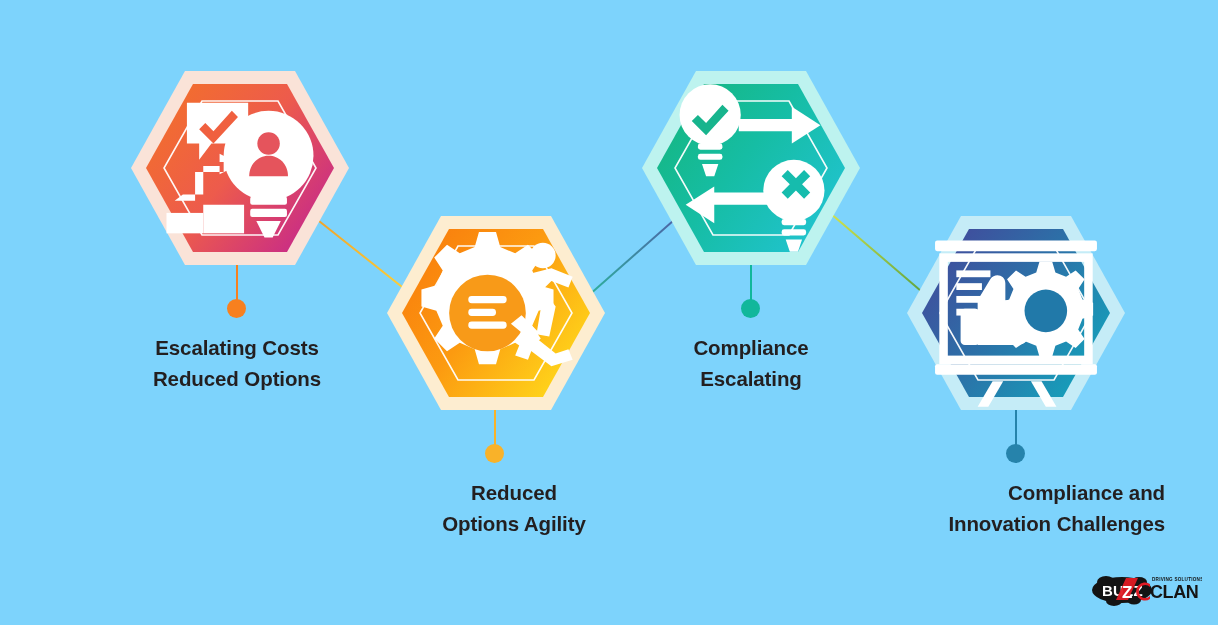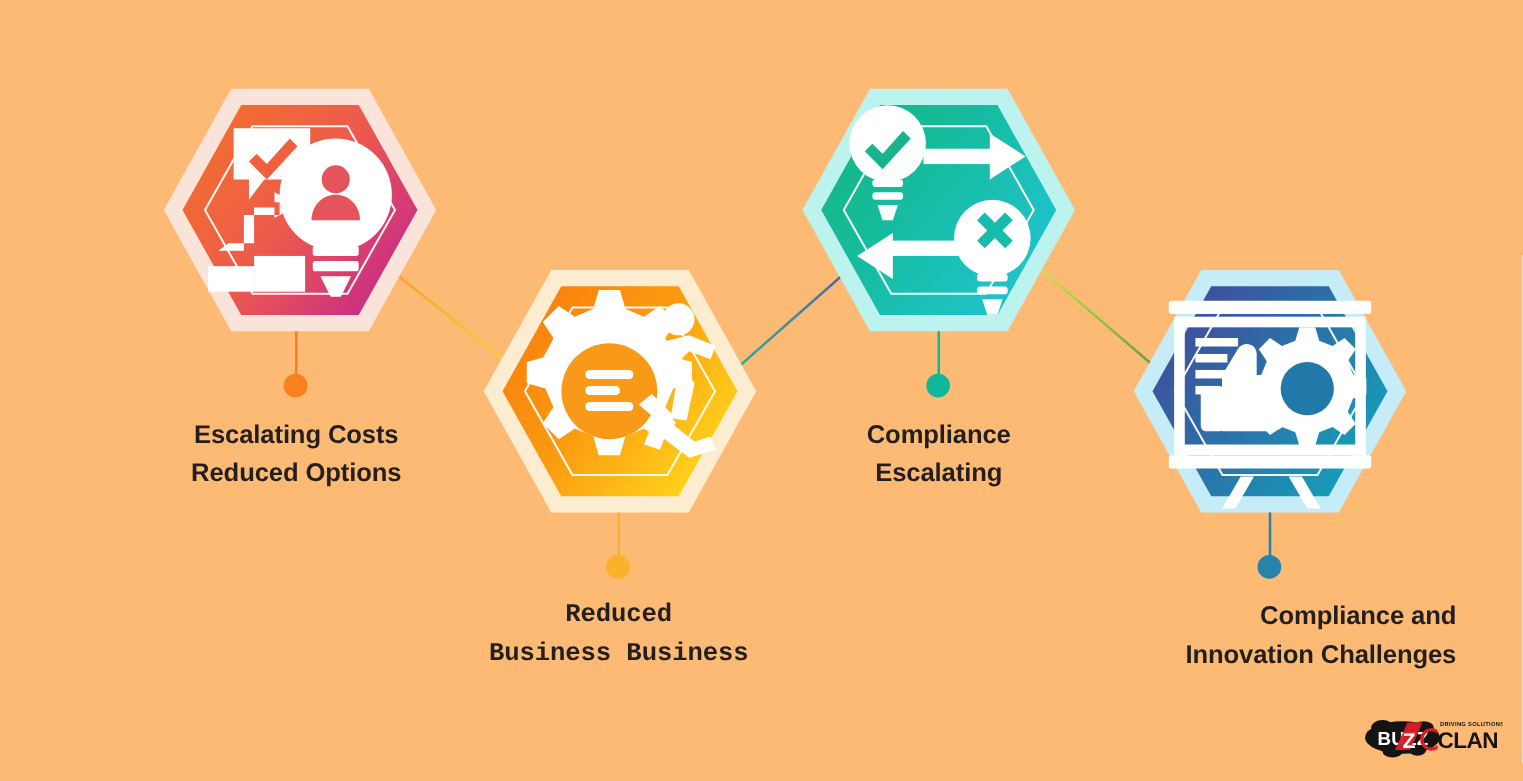--- a/index.html
+++ b/index.html
@@ -6,21 +6,21 @@
   html, body {
     margin: 0; padding: 0;
     width: 1218px; height: 625px;
     background: #ffffff;
     font-family: "Liberation Sans", sans-serif;
     overflow: hidden;
   }
   #stage {
     position: relative;
     width: 1218px; height: 625px;
-    background: #fdba74;
+    background: #7dd3fc;
   }
   
   #connectors {
     position: absolute; left: 0; top: 0;
     width: 1218px; height: 625px;
     z-index: 1;
   }
   
   .node {
     position: absolute;
@@ -171,23 +171,23 @@
 
           <circle cx="68" cy="19" r="6"></circle>
           <path d="M60 28 l12 -3 l10 4 l-2 5 l-8 -3 l-4 4 l6 8 l-3 14 l-6 -1 l2 -12 l-8 -9 z"></path>
           <path d="M58 47 l8 8 l-5 13 l-6 -2 l4 -10 l-6 -5 z"></path>
           <path d="M64 57 l10 8 l6 -2 l2 5 l-10 3 l-12 -9 z"></path>
         </svg>
       </div>
     </div>
     <div class="stem" style="left:494px; top:410px; height:42px; background:#f9b229;"></div>
     <div class="dot" style="left:485px; top:444px; background:#f9b229;"></div>
-    <div class="label" style="left:345px; top:477px; width:300px;font-family:Liberation Mono, monospace;">
+    <div class="label" style="left:364px; top:477px; width:300px;">
       <div>Reduced</div>
-      <div>Business Business</div>
+      <div>Options Agility</div>
     </div>
   </div>
 
   <div class="node">
     <div class="hexwrap" style="left:641px; top:70px;">
       <svg viewBox="0 0 220 196">
         <defs>
           <linearGradient id="hx3" x1="0" y1="0.15" x2="1" y2="0.85">
             <stop offset="0%" stop-color="#15b67f"></stop>
             <stop offset="45%" stop-color="#16bda4"></stop>

